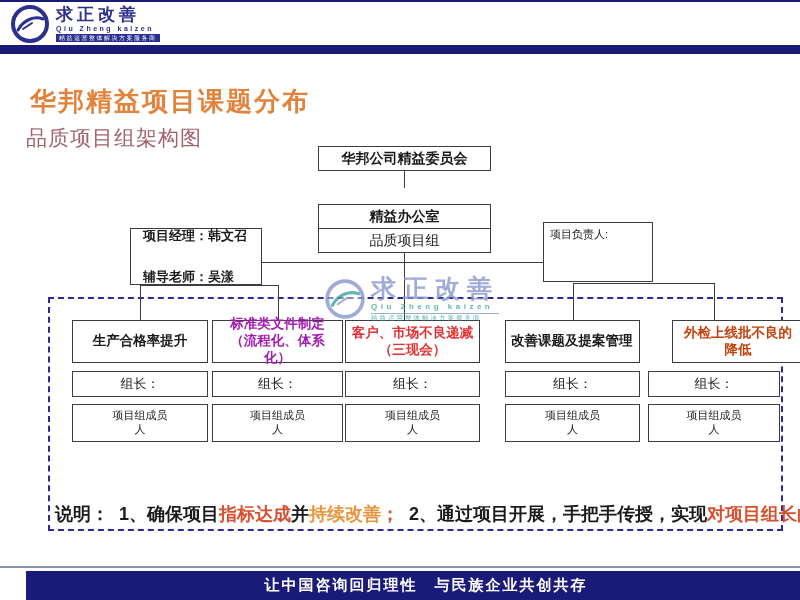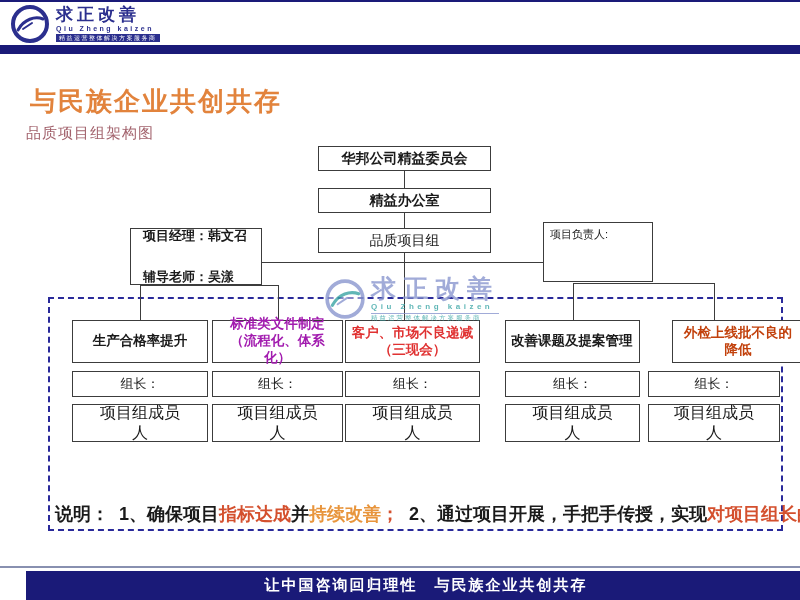--- a/index.html
+++ b/index.html
@@ -12,47 +12,47 @@
   .top-rule{position:absolute;left:0;top:0;width:800px;height:2px;background:#1a1a78;}
   .header-bar{position:absolute;left:0;top:45px;width:800px;height:9px;background:#1a1a78;}
   .logo-wrap{position:absolute;left:10px;top:4px;display:flex;align-items:center;gap:6px;}
   .logo-mark{width:40px;height:40px;}
   .logo-text{display:flex;flex-direction:column;line-height:1.05;}
   .logo-brand{font-size:17px;font-weight:bold;color:#2b2f8e;letter-spacing:4px;}
   .logo-en{font-size:7px;font-weight:bold;color:#2b2f8e;letter-spacing:2.5px;margin-top:1px;}
   .logo-tagline{margin-top:2px;background:#2b2f8e;color:#ffffff;font-size:6px;letter-spacing:1.5px;padding:1px 3px;align-self:flex-start;}
   
   .slide-title{position:absolute;left:30px;top:84px;font-size:26px;font-weight:bold;color:#e2833c;letter-spacing:2px;}
-  .slide-subtitle{position:absolute;left:26px;top:124px;font-size:15px;color:#a2626c;letter-spacing:1px;}
+  .slide-subtitle{position:absolute;left:26px;top:124px;font-size:21px;color:#a2626c;letter-spacing:1px;}
   
   .box{
     position:absolute;box-sizing:border-box;border:1px solid #3c3c3c;background:#ffffff;
     display:flex;align-items:center;justify-content:center;text-align:center;
     color:#1a1a1a;white-space:pre-line;z-index:2;line-height:1.25;
   }
   .lvl{left:318px;width:173px;height:25px;font-size:14px;font-weight:600;}
   .lvl1{top:146px;}
-  .lvl2{top:188px;}
+  .lvl2{top:204px;}
   .lvl3{top:228px;font-size:14px;font-weight:400;}
   .manager{left:130px;top:228px;width:132px;height:57px;font-size:13px;font-weight:600;
     align-items:center;justify-content:flex-start;text-align:left;padding-left:12px;line-height:1.55;}
   .owner{left:543px;top:222px;width:110px;height:60px;font-size:11px;border-width:1.5px;
     align-items:flex-start;justify-content:flex-start;padding:5px 6px;text-align:left;}
   .hline,.vline{position:absolute;background:#3c3c3c;z-index:1;}
   .hline{height:1px;}
   .vline{width:1px;}
   
   .x1{left:72px;width:136px;}
   .x2{left:212px;width:131px;}
   .x3{left:345px;width:135px;}
   .x4{left:505px;width:135px;}
   .x5{left:648px;width:132px;}
   .ty{top:320px;height:43px;font-size:13.5px;font-weight:bold;padding:0 5px;}
   .ly{top:371px;height:26px;font-size:13px;}
-  .my{top:404px;height:38px;font-size:16px;}
+  .my{top:404px;height:38px;font-size:11px;}
   .title-left{justify-content:flex-start;text-align:center;}
   
   .dash-frame{position:absolute;left:48px;top:297px;width:735px;height:234px;
     border:2px dashed #2a2a9a;box-sizing:border-box;z-index:0;background:transparent;}
   
   .note{position:absolute;left:55px;top:502px;font-size:18px;font-weight:600;color:#1a1a1a;z-index:2;white-space:nowrap;}
   .note .gap{margin-left:10px;}
   
   .watermark{position:absolute;left:324px;top:276px;display:flex;align-items:center;gap:5px;
     opacity:0.8;z-index:5;pointer-events:none;}
@@ -80,21 +80,21 @@
       <path d="M13 25 L 22 19" fill="none" stroke="#2b2f8e" stroke-width="2" stroke-linecap="round"></path>
     </svg>
     <div class="logo-text">
       <div class="logo-brand">求正改善</div>
       <div class="logo-en">Qiu Zheng kaizen</div>
       <div class="logo-tagline">精益运营整体解决方案服务商</div>
     </div>
   </div>
   <div class="header-bar"></div>
 
-  <div class="slide-title">与民族企业共创共存</div>
+  <div class="slide-title">华邦精益项目课题分布</div>
   <div class="slide-subtitle">品质项目组架构图</div>
 
   <div class="vline" style="left:404px;top:171px;height:17px;"></div>
   <div class="vline" style="left:404px;top:213px;height:15px;"></div>
   <div class="vline" style="left:404px;top:253px;height:67px;"></div>
   <div class="hline" style="left:262px;top:262px;width:281px;"></div>
   <div class="hline" style="left:140px;top:285px;width:138px;"></div>
   <div class="vline" style="left:140px;top:285px;height:35px;"></div>
   <div class="vline" style="left:278px;top:285px;height:35px;"></div>
   <div class="hline" style="left:573px;top:283px;width:141px;"></div>

